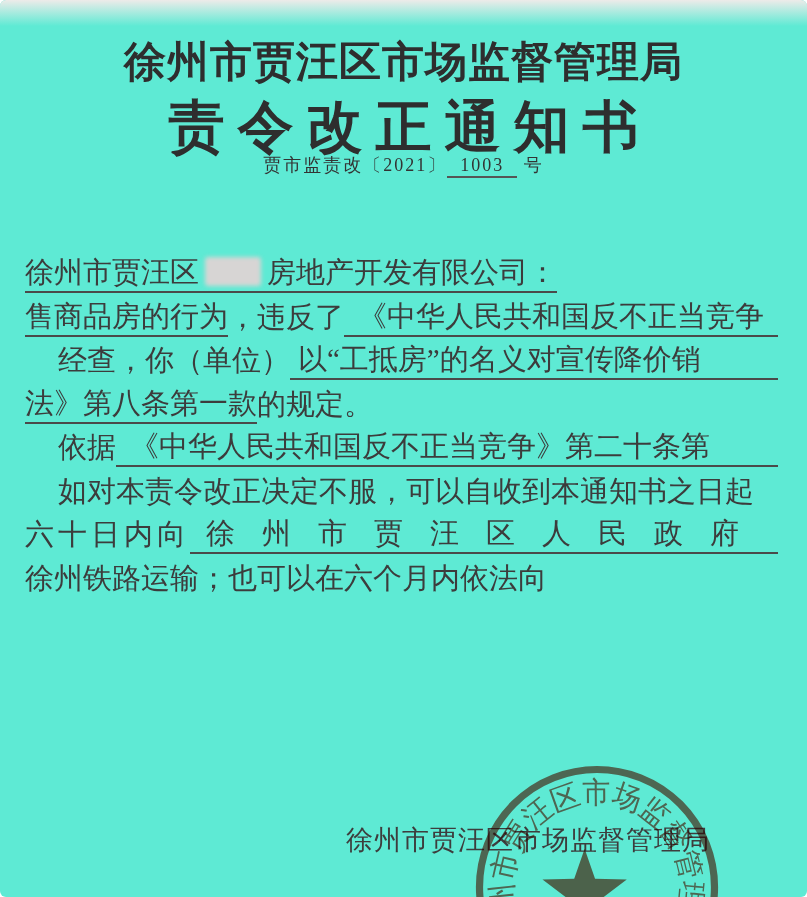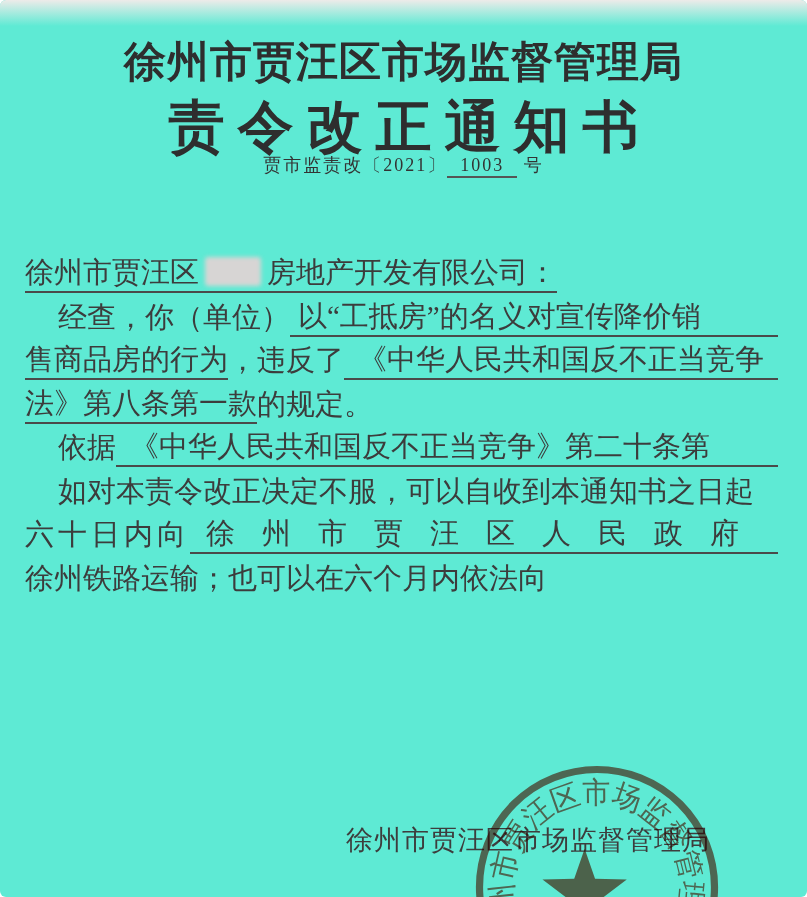--- a/index.html
+++ b/index.html
@@ -107,28 +107,28 @@
 
   <div class="docnum"><span>贾市监责改〔2021〕</span><span class="num">1003</span> <span>号</span></div>
 
   <div class="body-block">
 
     <div class="line">
       <span class="u"><span>徐州市贾汪区</span><span class="redact"></span><span>房地产开发有限公司：</span></span>
     </div>
 
     <div class="line">
-      <span class="indent">经查，你（单位）</span>
-      <span class="u grow pl8">以“工抵房”的名义对宣传降价销</span>
+      <span class="u">售商品房的行为</span>
+      <span>，违反了</span>
+      <span class="u grow pl14">《中华人民共和国反不正当竞争</span>
     </div>
 
     <div class="line">
-      <span class="u">售商品房的行为</span>
-      <span>，违反了</span>
-      <span class="u grow pl14">《中华人民共和国反不正当竞争</span>
+      <span class="indent">经查，你（单位）</span>
+      <span class="u grow pl8">以“工抵房”的名义对宣传降价销</span>
     </div>
 
     <div class="line">
       <span class="u">法》第八条第一款</span>
       <span>的规定。</span>
     </div>
 
     <div class="line">
       <span class="indent">依据</span>
       <span class="u grow pl14">《中华人民共和国反不正当竞争》第二十条第</span>

